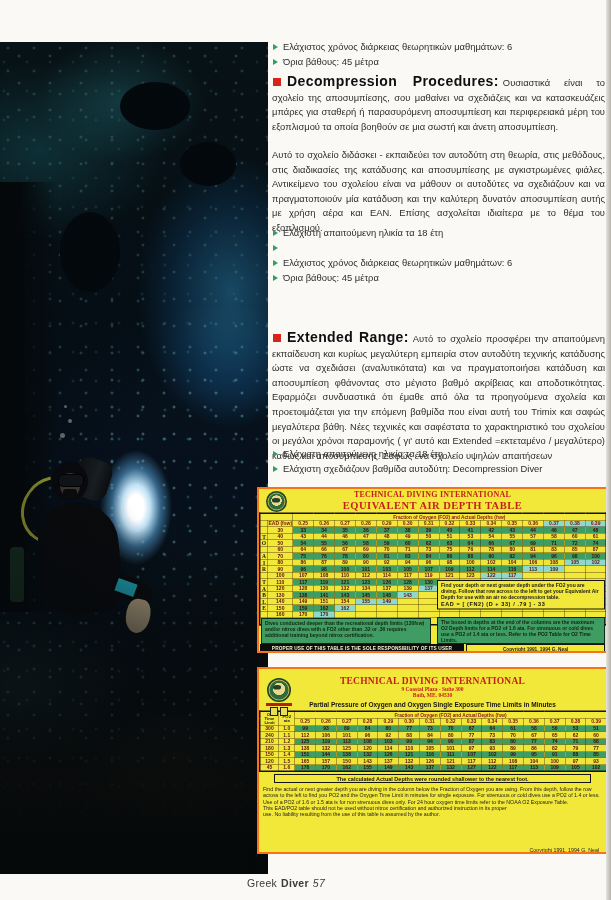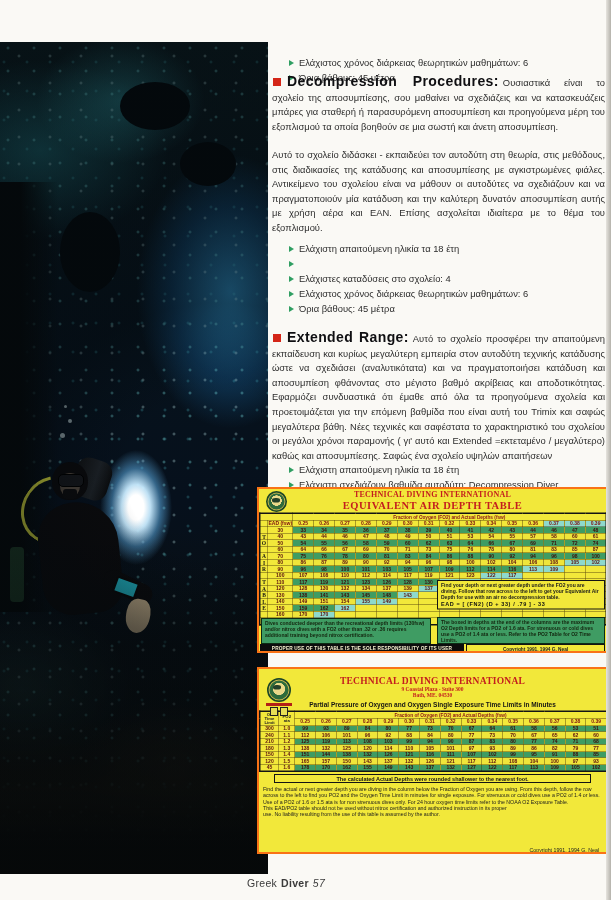--- a/index.html
+++ b/index.html
@@ -43,21 +43,21 @@
   .arm{position:absolute;left:88px;top:130px;width:52px;height:20px;background:#0b0b0d;border-radius:10px;transform:rotate(26deg);}
   .gauge{position:absolute;left:100px;top:132px;width:20px;height:13px;background:#22b8c8;border:2px solid #0a0a0a;border-radius:2px;transform:rotate(20deg);}
   .hand{position:absolute;left:112px;top:152px;width:24px;height:34px;background:#cdb792;border-radius:40% 40% 50% 50%;transform:rotate(10deg);}
   .sidegear{position:absolute;left:-4px;top:100px;width:14px;height:55px;background:#1d3a26;border-radius:4px;}
   .bub{position:absolute;border-radius:50%;background:rgba(230,250,250,.55);}
   
   .col{position:absolute;left:272px;top:38px;width:333px;height:460px;color:#2d2d2d;
        font-size:9.4px;line-height:14.6px;text-align:justify;}
   .col p{margin:0;}
   .abs{position:absolute;left:0;right:0;}
-  ul.blist{list-style:none;margin:16px;padding:0;}
+  ul.blist{list-style:none;margin:0;padding:0;}
   ul.blist li{display:flex;align-items:flex-start;height:15px;}
   .tri{flex:none;width:0;height:0;border-left:5px solid #2f9e62;border-top:3.5px solid rgba(0,0,0,0);
        border-bottom:3.5px solid rgba(0,0,0,0);margin:3.5px 5px 0 1px;}
   .btx{white-space:nowrap;}
   .sq{display:inline-block;width:8px;height:8px;background:#d42618;margin:0 6px 0 1px;}
   .h{font-weight:bold;font-size:14px;color:#0f0f12;letter-spacing:.4px;margin-right:4px;}
   
   .card{position:absolute;width:347px;background:#f2e83a;border:2px solid #f97316;overflow:hidden;}
   .card-inner{position:relative;width:694px;transform:scale(.5);transform-origin:0 0;
       font-family:"Liberation Sans",sans-serif;}
@@ -149,34 +149,30 @@
           <span class="tri"></span>
           <span class="btx">Ελάχιστος χρόνος διάρκειας θεωρητικών μαθημάτων: 6</span>
         </li>
         <li>
           <span class="tri"></span>
           <span class="btx">Όρια βάθους: 45 μέτρα</span>
         </li>
       </ul>
 
     <p class="abs" style="top:36px;">
-      <span class="sq"></span><span class="h">Decompression Procedures:</span><span>Ουσιαστικά είναι το σχολείο της αποσυμπίεσης, σου μαθαίνει να σχεδιάζεις και να κατασκευάζεις μπάρες για σταθερή ή παρασυρόμενη αποσυμπίεση και προηγούμενα μέρη του εξοπλισμού τα οποία βοηθούν σε μια σωστή και άνετη αποσυμπίεση.</span>
+      <span class="sq"></span><span class="h">Decompression Procedures:</span><span>Ουσιαστικά είναι το σχολείο της αποσυμπίεσης, σου μαθαίνει να σχεδιάζεις και να κατασκευάζεις μπάρες για σταθερή ή παρασυρόμενη αποσυμπίεση και περιφερειακά μέρη του εξοπλισμού τα οποία βοηθούν σε μια σωστή και άνετη αποσυμπίεση.</span>
     </p>
     <p class="abs" style="top:110px;">Αυτό το σχολείο διδάσκει - εκπαιδεύει τον αυτοδύτη στη θεωρία, στις μεθόδους, στις διαδικασίες της κατάδυσης και αποσυμπίεσης με αγκιστρωμένες φιάλες. Αντικείμενο του σχολείου είναι να μάθουν οι αυτοδύτες να σχεδιάζουν και να πραγματοποιούν μία κατάδυση και την καλύτερη δυνατόν αποσυμπίεση αυτής με χρήση αέρα και EAN. Επίσης ασχολείται ιδιαίτερα με το θέμα του εξοπλισμού.</p>
     <ul class="blist abs" style="top:188px;">
         <li>
           <span class="tri"></span>
           <span class="btx">Ελάχιστη απαιτούμενη ηλικία τα 18 έτη</span>
         </li>
         <li>
           <span class="tri"></span>
-        </li>
-        <li>
-          <span class="tri"></span>
-          <span class="btx">Ελάχιστες καταδύσεις στο σχολείο: 4</span>
         </li>
         <li>
           <span class="tri"></span>
           <span class="btx">Ελάχιστος χρόνος διάρκειας θεωρητικών μαθημάτων: 6</span>
         </li>
         <li>
           <span class="tri"></span>
           <span class="btx">Όρια βάθους: 45 μέτρα</span>
         </li>
       </ul>

